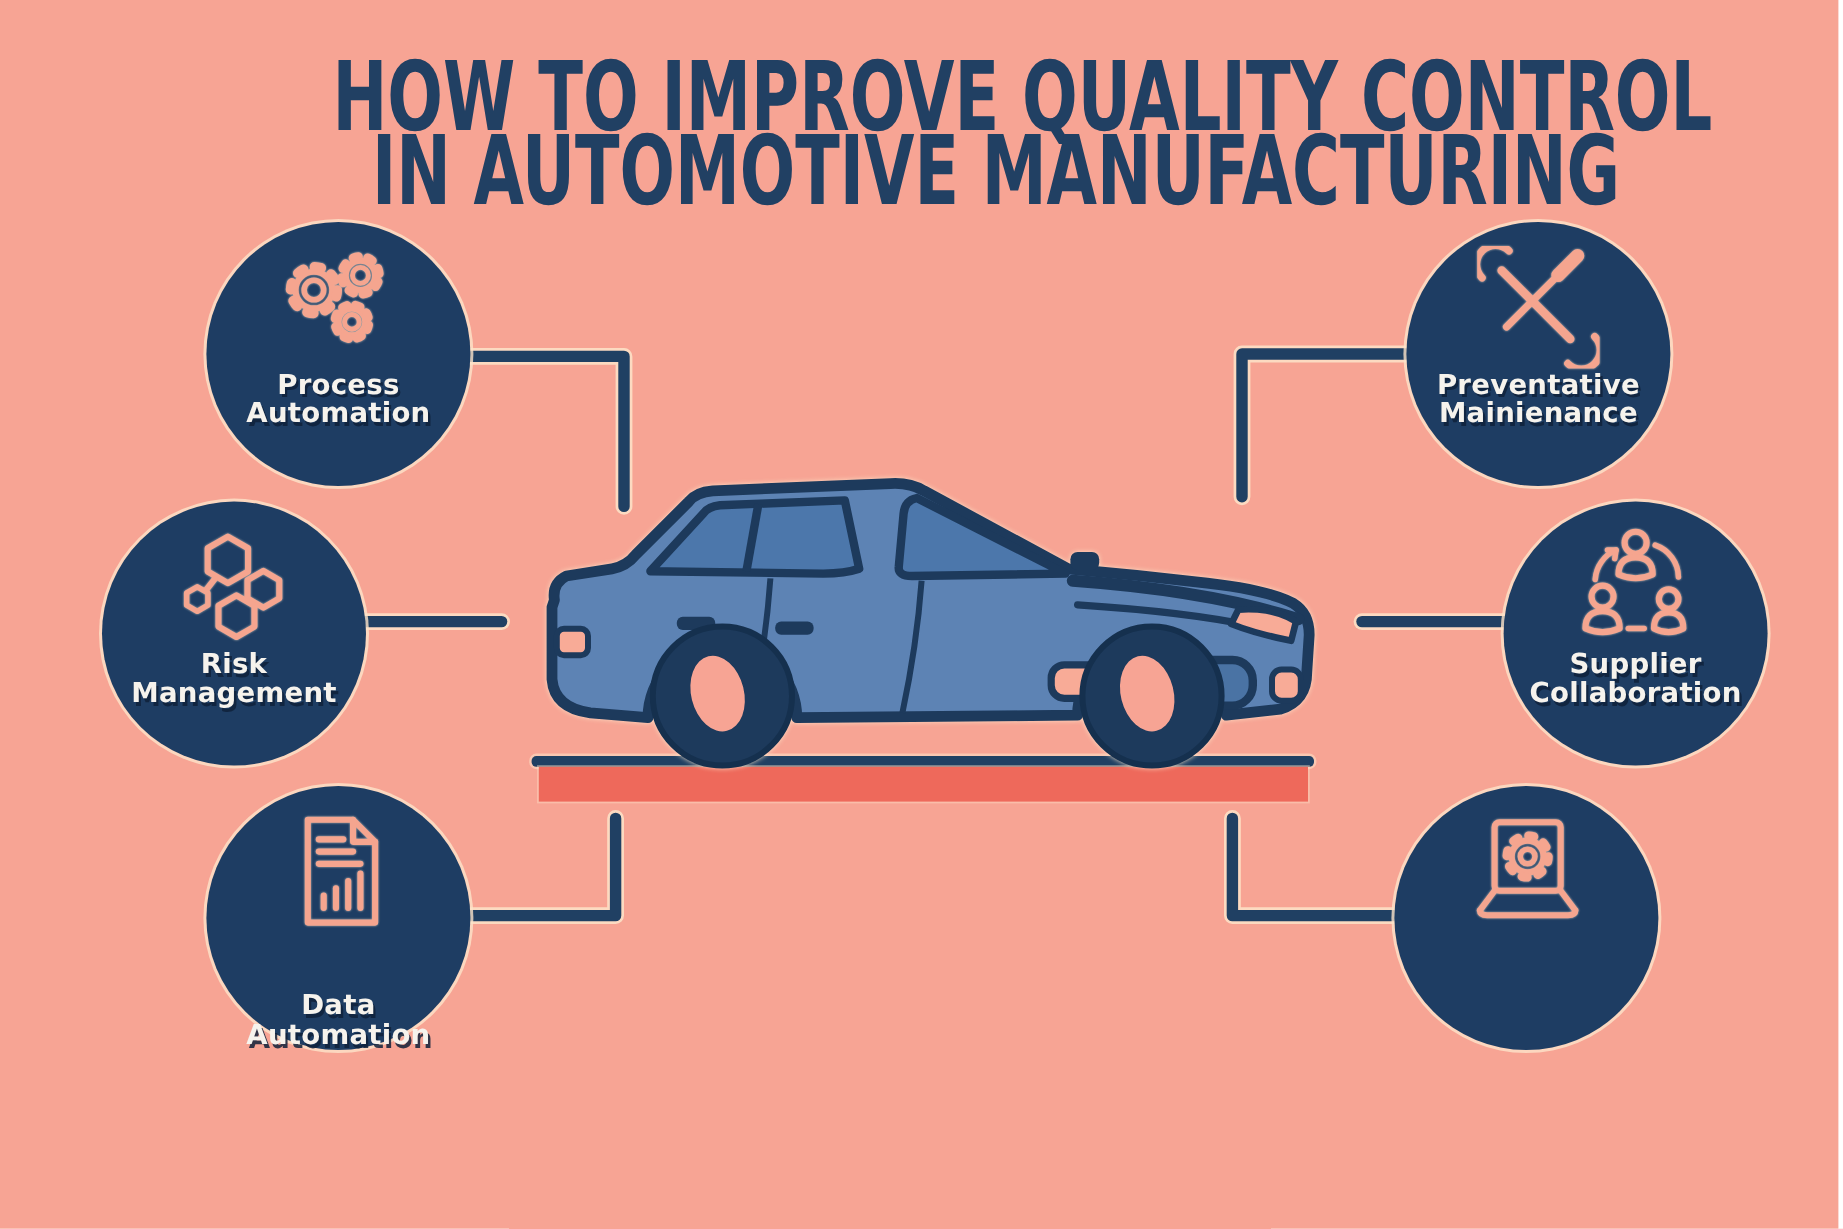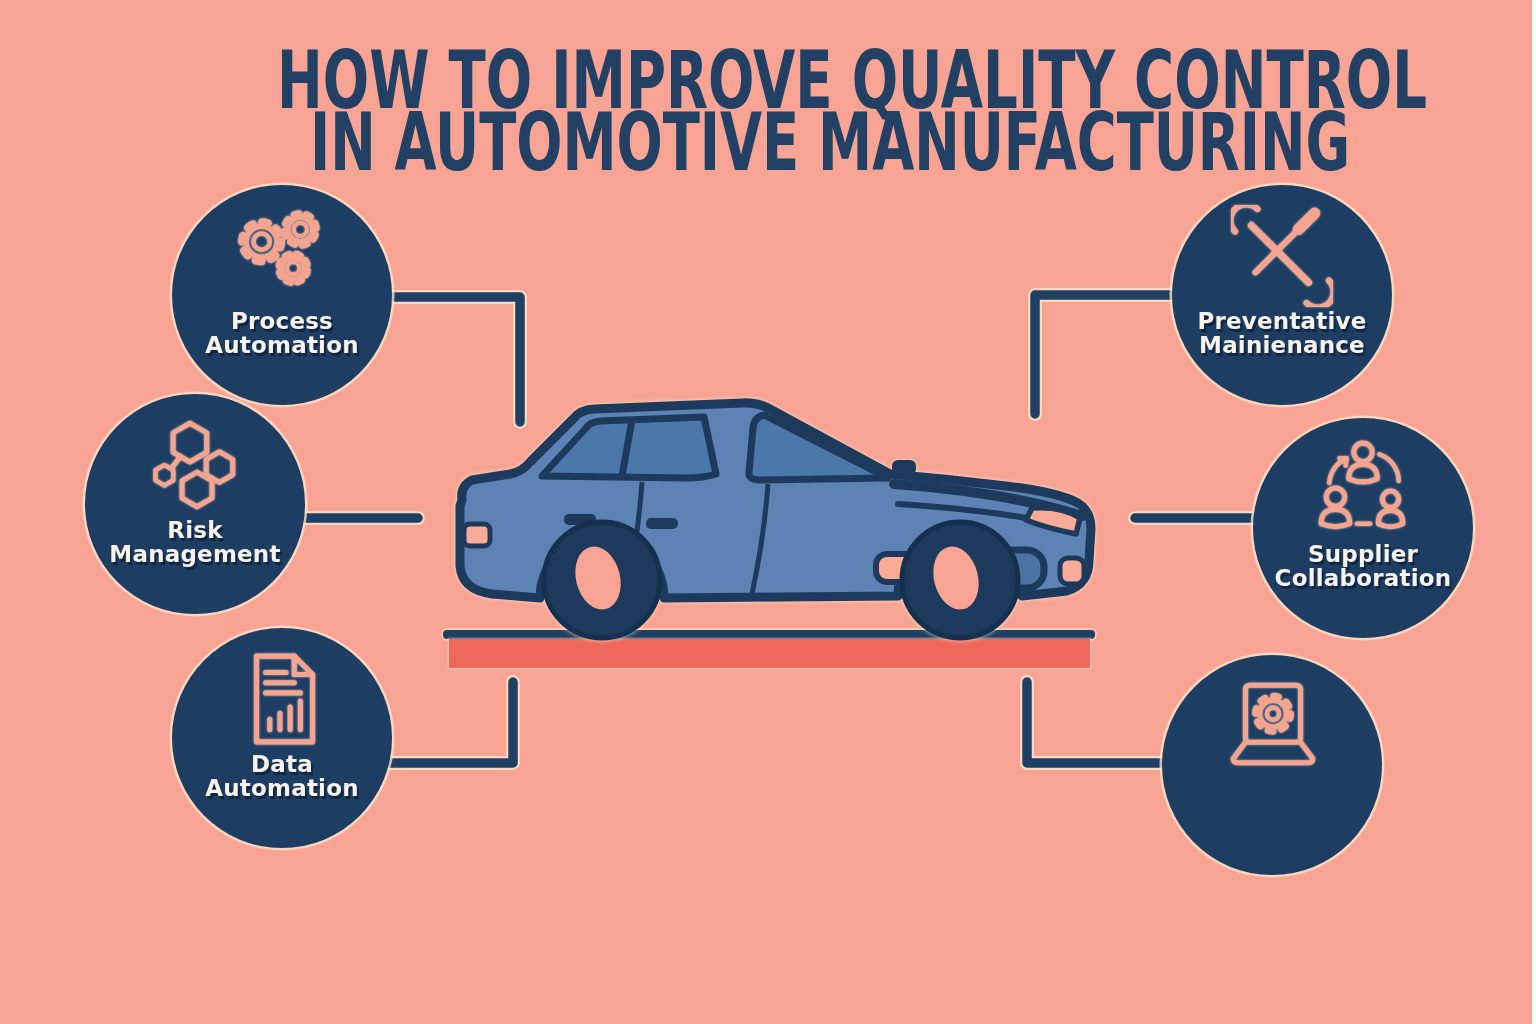--- a/index.html
+++ b/index.html
@@ -50,22 +50,22 @@
   .icon .st{fill:none;stroke:var(--accent-icon,#f5a58f);stroke-linecap:round;stroke-linejoin:round;}
   .node .label{
     text-align:center;color:var(--label,#f6f3ed);
     font-weight:bold;font-size:23px;line-height:1.06;letter-spacing:.2px;
     text-shadow:2px 3px 0 rgba(15,33,58,.85);
     white-space:nowrap;
   }
   .node .label span{display:block;}
   
   #node-0{left:172px;top:185px;}
-  #node-1{left:85px;top:394px;}
-  #node-2{left:172px;top:628px;}
+  #node-1{left:85px;top:418px;}
+  #node-2{left:172px;top:655px;justify-content:space-between;}
   #node-3{left:1172px;top:185px;}
   #node-4{left:1253px;top:418px;}
   #node-5{left:1162px;top:655px;}
 </style>
 </head>
 <body>
 
 <div id="canvas">
 
   <svg class="title-svg" width="1536" height="210" viewBox="0 0 1536 210">

